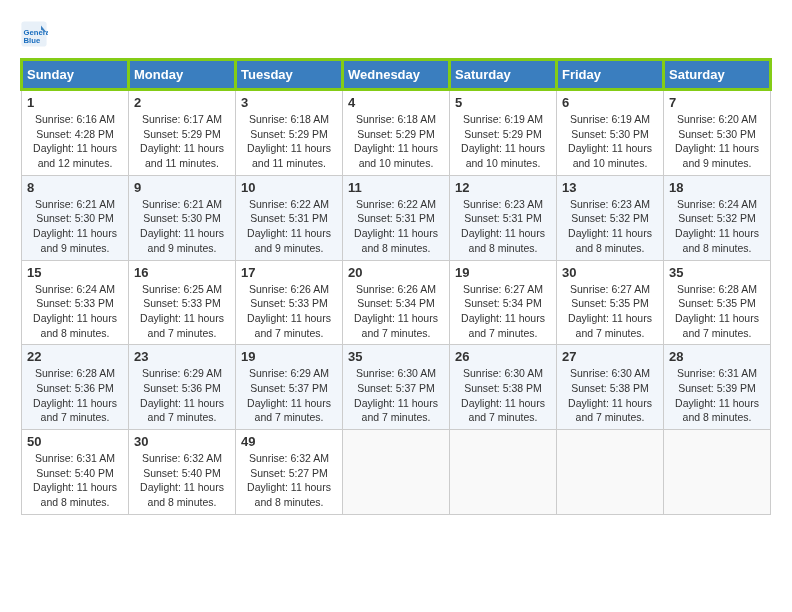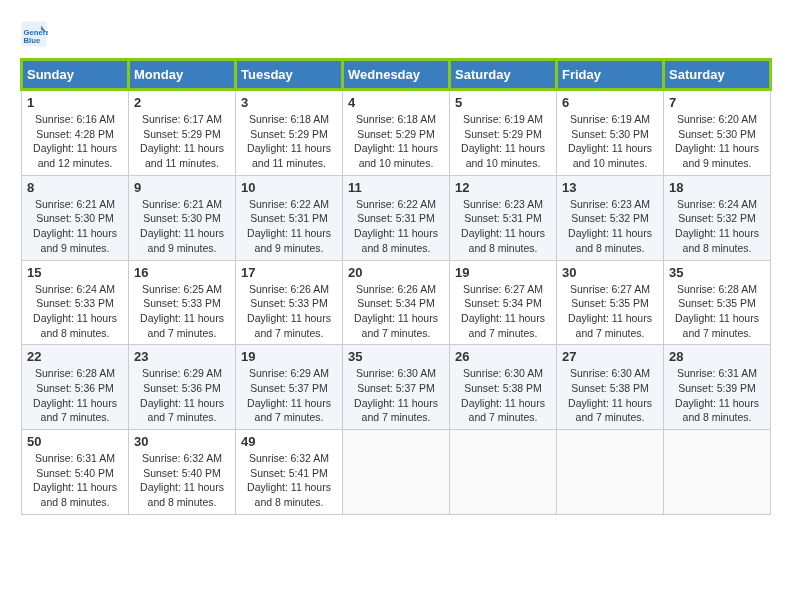--- a/index.html
+++ b/index.html
@@ -237,21 +237,21 @@
         <td>
           <span class="day-num">50</span>
           <div class="cell-content"><span>Sunrise: 6:31 AM</span><br><span>Sunset: 5:40 PM</span><br><span>Daylight: 11 hours</span><br><span>and 8 minutes.</span></div>
         </td>
         <td>
           <span class="day-num">30</span>
           <div class="cell-content"><span>Sunrise: 6:32 AM</span><br><span>Sunset: 5:40 PM</span><br><span>Daylight: 11 hours</span><br><span>and 8 minutes.</span></div>
         </td>
         <td>
           <span class="day-num">49</span>
-          <div class="cell-content"><span>Sunrise: 6:32 AM</span><br><span>Sunset: 5:41 PM</span><br><span>Daylight: 11 hours</span><br><span>and 8 minutes.</span></div>
+          <div class="cell-content"><span>Sunrise: 6:32 AM</span><br><span>Sunset: 5:27 PM</span><br><span>Daylight: 11 hours</span><br><span>and 8 minutes.</span></div>
         </td>
         <td class="empty"></td>
         <td class="empty"></td>
         <td class="empty"></td>
         <td class="empty"></td>
       </tr>
     </tbody>
 </table>
 
 </body></html>

